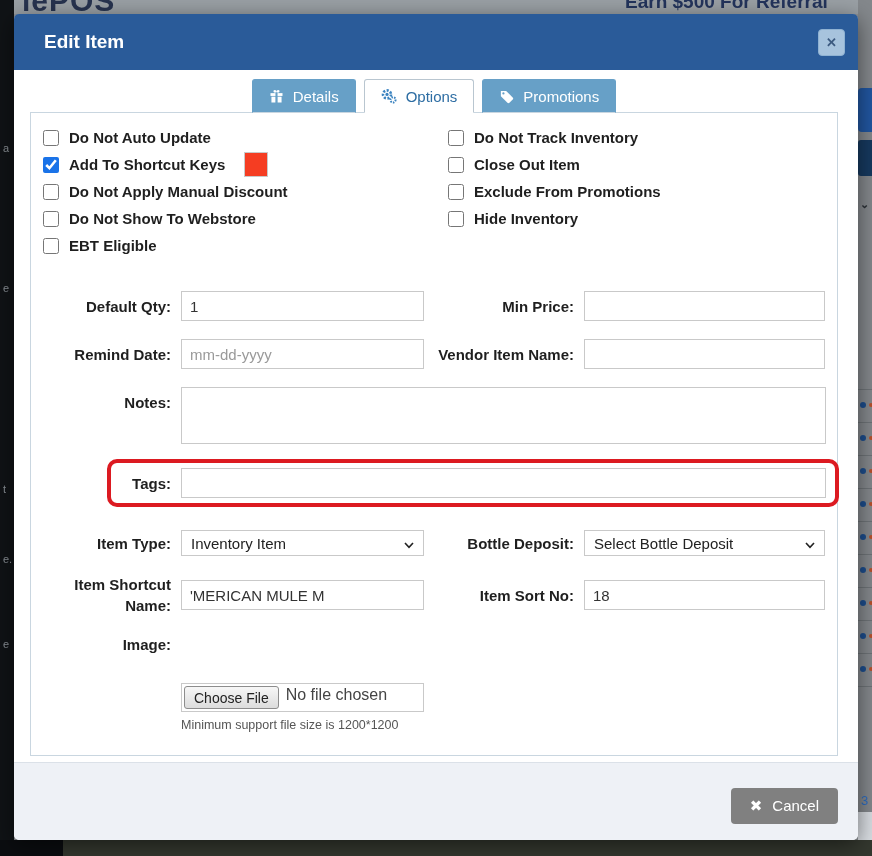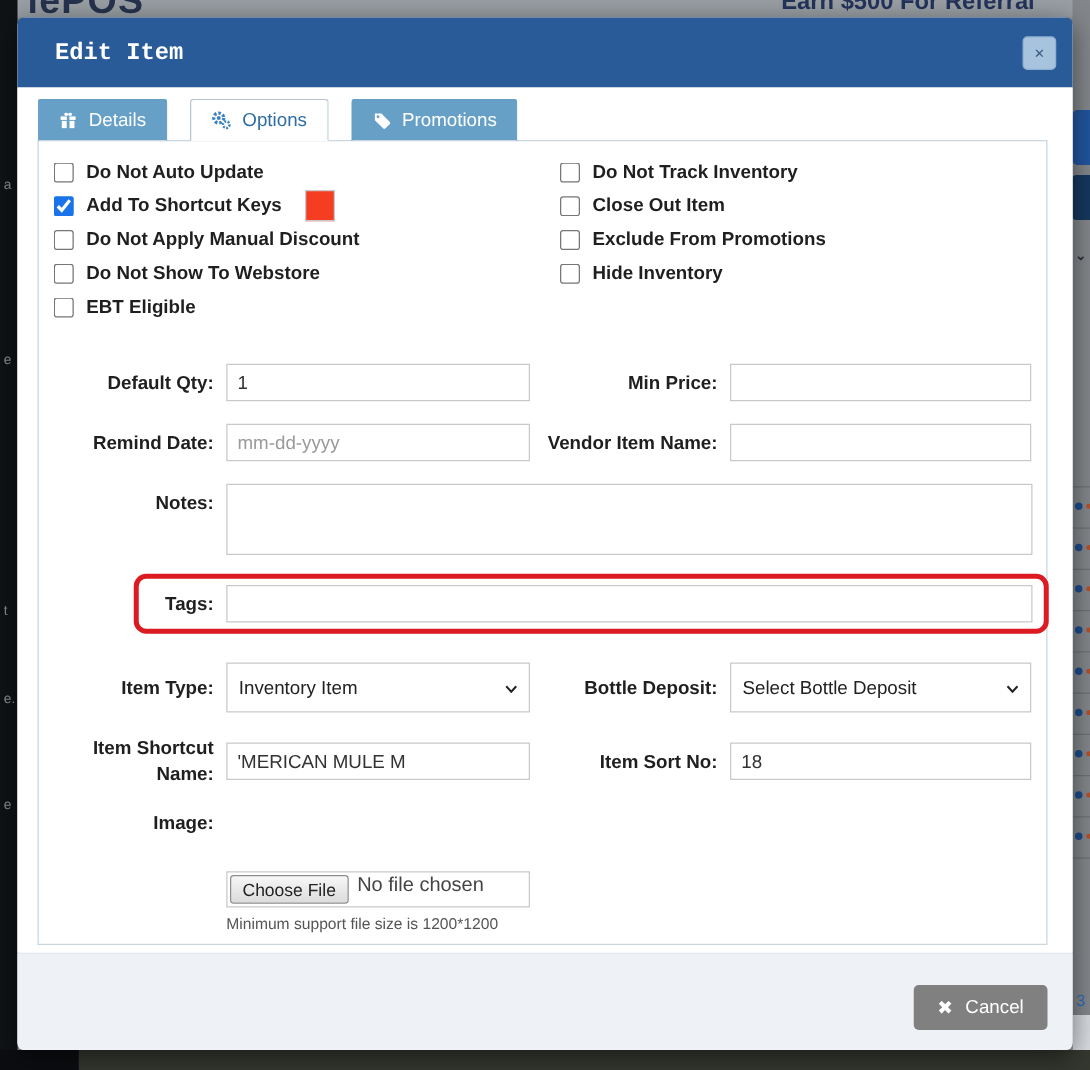--- a/index.html
+++ b/index.html
@@ -28,32 +28,32 @@
   .bg-bottom-side { position:absolute; left:0; top:0; width:63px; height:16px; background:#0b0d10; }
 
   
   .modal {
     position:absolute; left:14px; top:14px; width:844px; height:826px;
     background:#fff; border-radius:6px; box-shadow:0 5px 22px rgba(0,0,0,.5);
     display:flex; flex-direction:column;
   }
   .m-header {
     height:56px; flex:0 0 56px; background:#2a5b99; border-radius:5px 5px 0 0;
-    display:flex; align-items:center; padding:0 13px 0 30px;font-family:Liberation Mono, monospace;
+    display:flex; align-items:center; padding:0 13px 0 30px;
   }
   .m-title { color:#fff; font-size:19px; font-weight:700; flex:1; }
   .m-close {
     width:27px; height:27px; background:#a7c3dd; border:1px solid #8fb2d2; border-radius:4px;
     color:#3c5a80; font-size:13px; font-weight:700; line-height:1;
     display:flex; align-items:center; justify-content:center; cursor:pointer;
   }
   .m-body { flex:1; padding:9px 20px 0 16px; background:#fff; }
 
   
-  .tabs { display:flex; gap:18px; position:relative; z-index:2; margin-bottom:-1px; }
+  .tabs { display:flex; gap:8px; position:relative; z-index:2; margin-bottom:-1px;justify-content:center; }
   .tab {
     display:flex; align-items:center; gap:9px; height:34px; padding:0 16px;
     background:#67a0c7; border:1px solid #67a0c7; border-bottom:1px solid #c9d6e0;
     border-radius:3px 3px 0 0; color:#fff; font-size:15px; cursor:pointer;
   }
   .tab.active {
     background:#fff; border:1px solid #b9c6d0; border-bottom:1px solid #fff; color:#2d6da3;
   }
   .tab .ticon { display:flex; align-items:center; }
 
@@ -89,21 +89,21 @@
   
   .frow.tags { position:relative; margin-top:24px; margin-bottom:32px; }
   .tag-annotation {
     position:absolute; left:64px; right:-13px; top:-9px; bottom:-9px;
     border:4px solid #dc1a21; border-radius:10px; pointer-events:none;
   }
   .tags-input { width:653px; }
 
   
   .fselect {
-    width:243px; height:40px; border:1px solid #c9c9c9; background:#fff;
+    width:243px; height:26px; border:1px solid #c9c9c9; background:#fff;
     display:flex; align-items:center; justify-content:space-between;
     padding:0 9px; font-size:15px; color:#222; cursor:pointer;
   }
   .fselect.r { width:241px; }
 
   
   .img-label-row { margin-bottom:28px; }
   .file-row { margin-left:138px; }
   .filebox { width:243px; height:29px; border:1px solid #c9c9c9; display:flex; align-items:flex-start; padding:2px; background:#fff; }
   .choosebtn {

